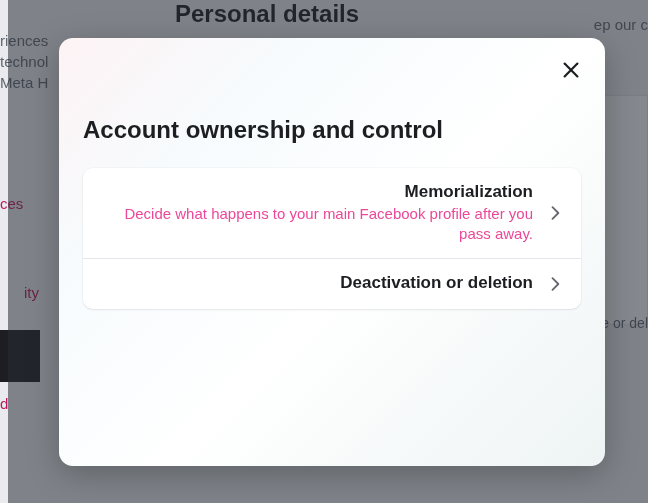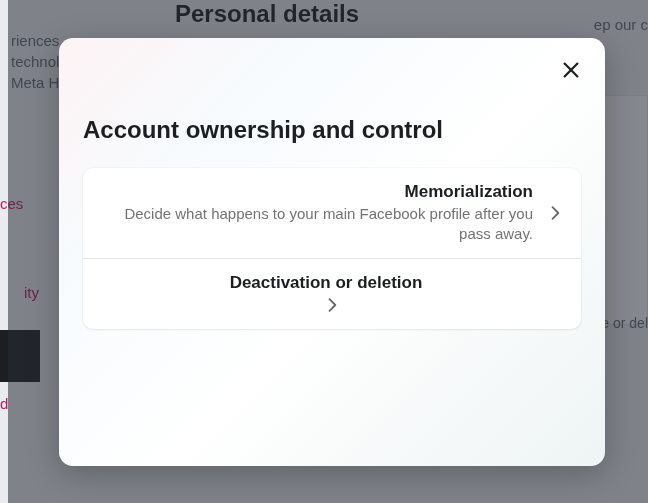--- a/index.html
+++ b/index.html
@@ -26,21 +26,21 @@
     .bg-heading {
       font-size: 24px;
       font-weight: 700;
       color: #1c1e21;
       margin-left: 155px;
       margin-top: 0;
       line-height: 1.2;
     }
     .bg-text-left {
       position: absolute;
-      left: 11px;
+      left: 0;
       top: 30px;
       color: #606770;
       font-size: 15px;
       line-height: 1.4;
     }
     .bg-text-right {
       position: absolute;
       right: 0;
       top: 16px;
       color: #606770;
@@ -128,35 +128,34 @@
       text-align: right;
     }
     .list-item {
       display: flex;
       align-items: center;
       padding: 14px 16px;
       cursor: pointer;
     }
     .list-item + .list-item {
       border-top: 1px solid #e4e6eb;
-      flex-direction: column;
     }
     .list-item-content {
       flex: 1;
       padding-right: 12px;
     }
     .list-item-title {
       font-size: 17px;
       font-weight: 600;
       color: #1c1e21;
       margin-bottom: 2px;
     }
     .list-item-desc {
       font-size: 15px;
-      color: #737373;
+      color: #ec4899;
       line-height: 1.35;
     }
     .chevron {
       color: #65676b;
       flex-shrink: 0;
     }
   </style>
 </head>
 <body>
 

